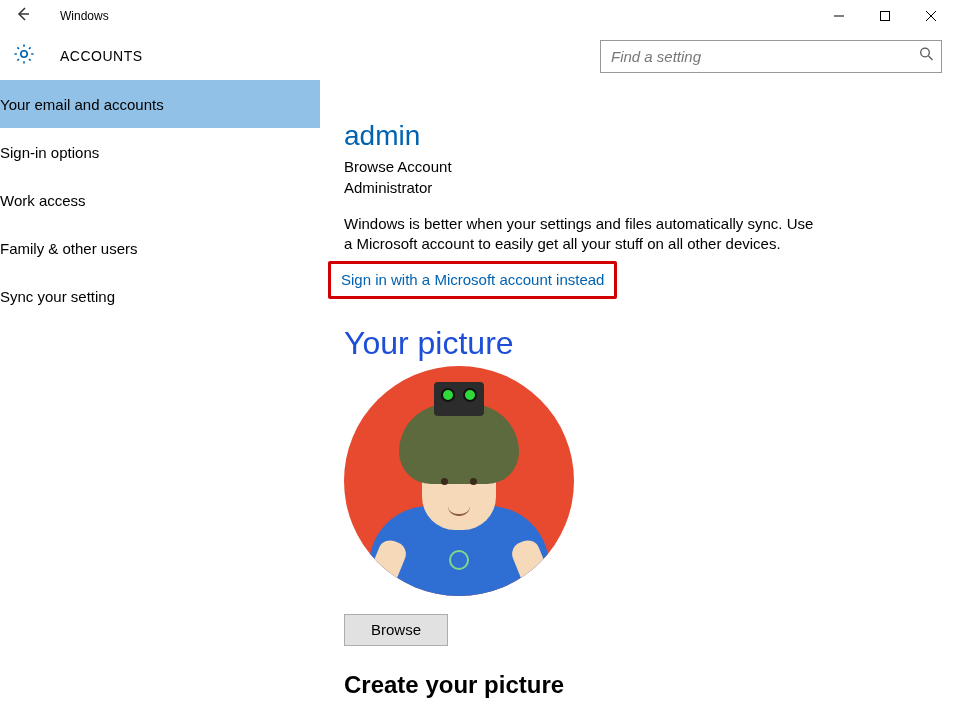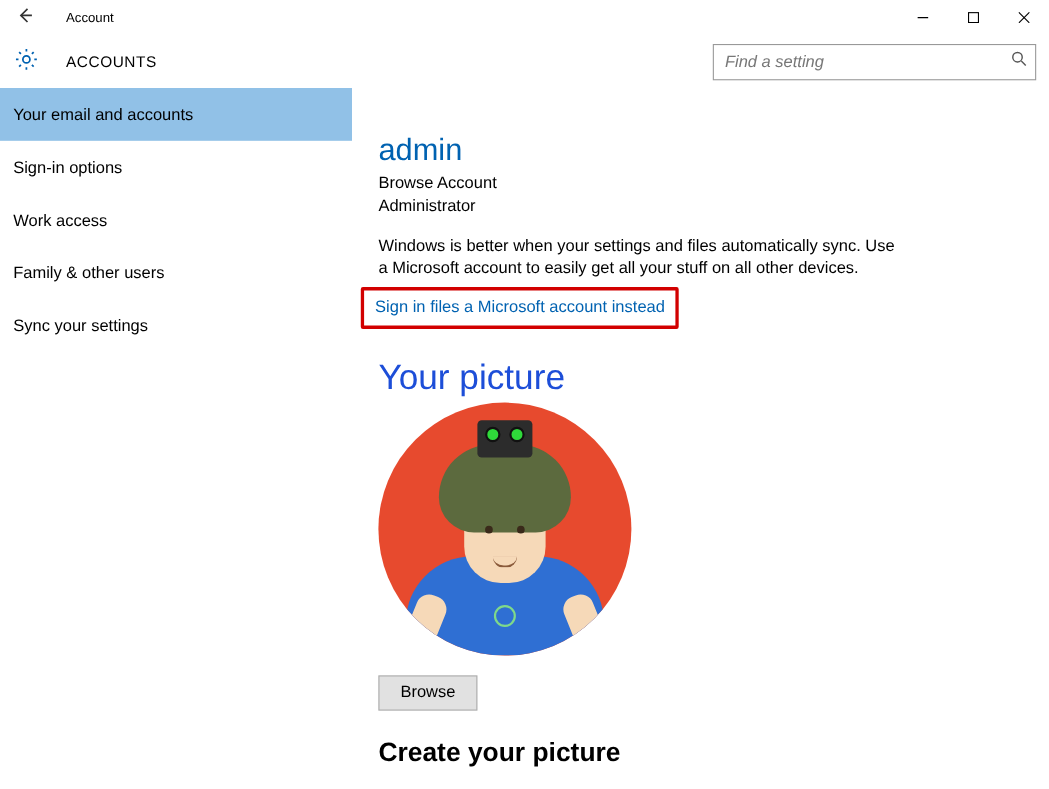--- a/index.html
+++ b/index.html
@@ -78,21 +78,21 @@
     .section-title {
       font-size: 14px;
       font-weight: 400;
       letter-spacing: 0.5px;
       color: #000;
       margin-left: 12px;
     }
     .header-spacer { flex: 1; }
     .search-box {
       position: relative;
-      width: 294px;
+      width: 342px;
       height: 33px;
       margin-left: 34px;
     }
     .search-input {
       width: 100%;
       height: 100%;
       border: 1px solid #999;
       padding: 0 36px 0 10px;
       font-size: 15px;
       font-style: italic;
@@ -117,21 +117,21 @@
       height: calc(717px - 80px);
     }
     .sidebar {
       width: 320px;
       background: #ffffff;
     }
     .sidebar-item {
       height: 48px;
       display: flex;
       align-items: center;
-      padding-left: 12px;
+      padding-left: 0;
       font-size: 15px;
       color: #000;
       cursor: pointer;
     }
     .sidebar-item.active {
       background: #91c1e7;
     }
 
     .content {
       flex: 1;
@@ -283,21 +283,21 @@
       width: 28px;
       height: 56px;
       background: #f6d9b8;
       border-radius: 12px;
     }
     .avatar .arm-l { left: 28px; transform: rotate(22deg); }
     .avatar .arm-r { right: 28px; transform: rotate(-22deg); }
 
     .browse-btn {
       margin-top: 18px;
-      width: 90px;
+      width: 104px;
       height: 32px;
       border: 1px solid #adadad;
       background: #e1e1e1;
       font-size: 15px;
       color: #000;
       cursor: pointer;
     }
     .create-heading {
       font-size: 24px;
       font-weight: 700;
@@ -310,21 +310,21 @@
 
 <div class="titlebar">
   <div class="back-btn">
     <span class="back-arrow">
       <svg width="18" height="18" viewBox="0 0 18 18">
           <path d="M11 3 L5 9 L11 15" stroke="#333" stroke-width="1.5" fill="none"></path>
           <line x1="5" y1="9" x2="15" y2="9" stroke="#333" stroke-width="1.5"></line>
         </svg>
     </span>
   </div>
-  <span class="titlebar-title">Account</span>
+  <span class="titlebar-title">Windows</span>
   <div class="titlebar-spacer"></div>
   <div class="win-controls">
     <div class="win-btn">
       <svg width="10" height="10">
           <line x1="0" y1="5" x2="10" y2="5" stroke="#000" stroke-width="1"></line>
         </svg>
     </div>
     <div class="win-btn">
       <svg width="10" height="10">
           <rect x="0.5" y="0.5" width="9" height="9" stroke="#000" stroke-width="1" fill="none"></rect>
@@ -369,33 +369,33 @@
     <div class="sidebar-item">
       <span>Sign-in options</span>
     </div>
     <div class="sidebar-item">
       <span>Work access</span>
     </div>
     <div class="sidebar-item">
       <span>Family &amp; other users</span>
     </div>
     <div class="sidebar-item">
-      <span>Sync your settings</span>
+      <span>Sync your setting</span>
     </div>
   </div>
 
   <div class="content">
     <div class="username">admin</div>
     <div class="acct-line">Browse Account</div>
     <div class="acct-line">Administrator</div>
 
     <div class="sync-text">Windows is better when your settings and files automatically sync. Use a Microsoft account to easily get all your stuff on all other devices.</div>
 
     <div class="link-highlight-wrap">
-      <span class="ms-link">Sign in files a Microsoft account instead</span>
+      <span class="ms-link">Sign in with a Microsoft account instead</span>
     </div>
 
     <div class="section-heading">Your picture</div>
 
     <div class="avatar">
       <div class="shirt"></div>
       <div class="arm-l"></div>
       <div class="arm-r"></div>
       <div class="neck"></div>
       <div class="face"></div>

